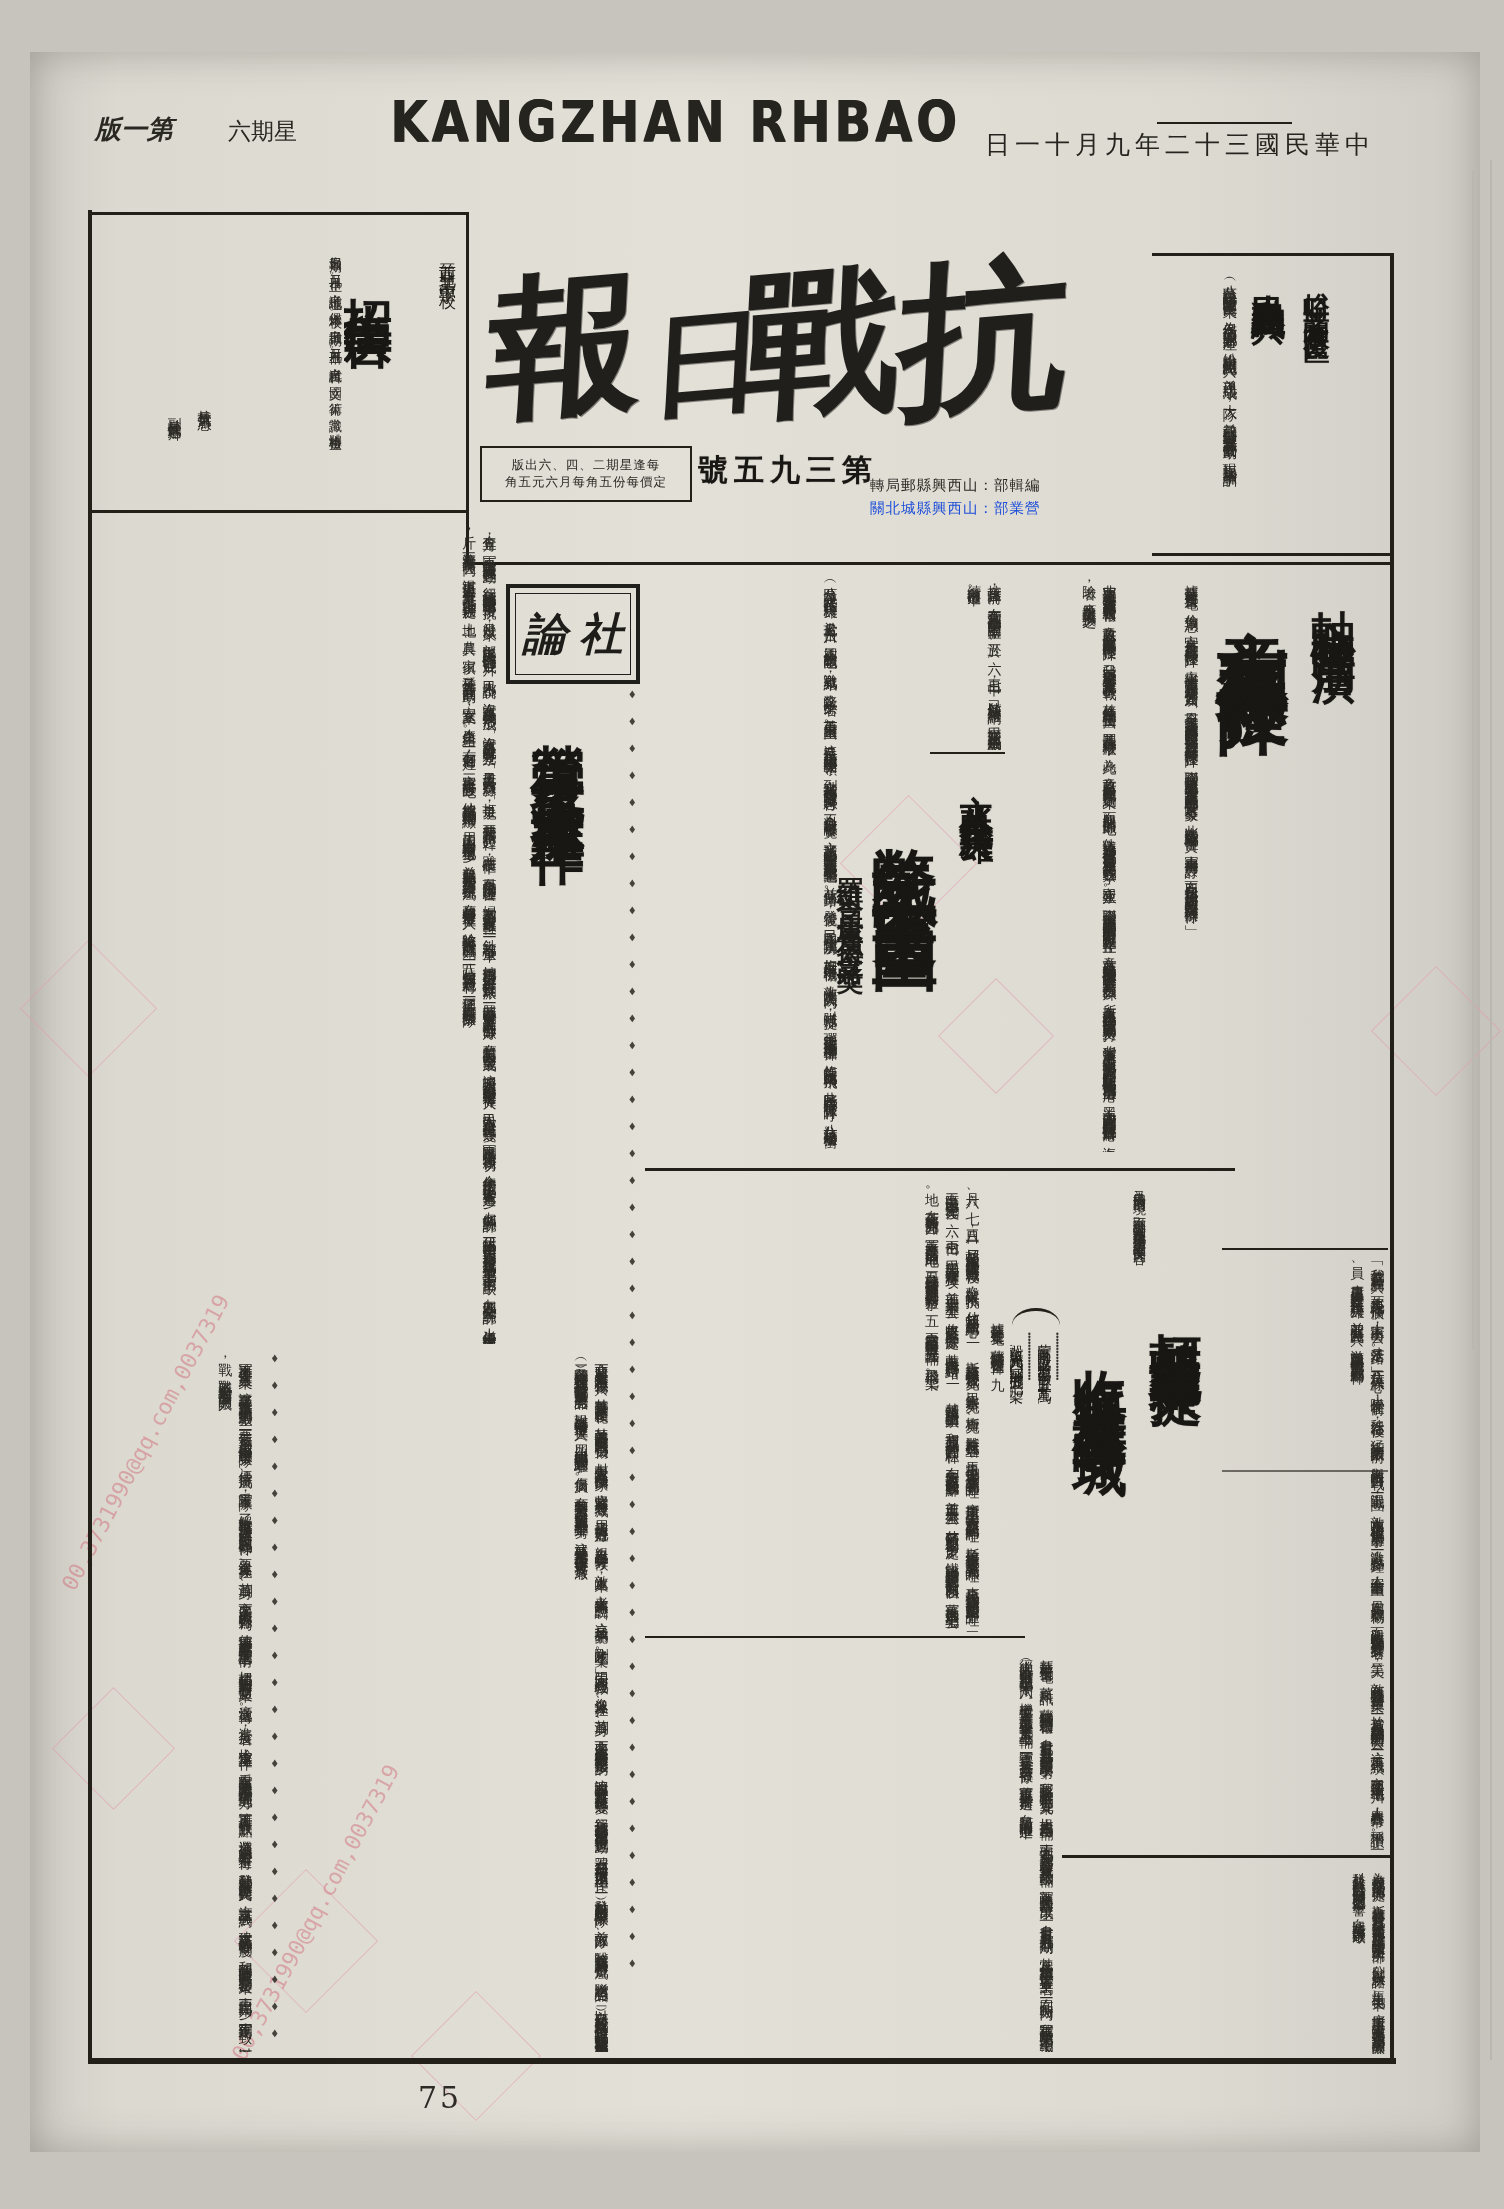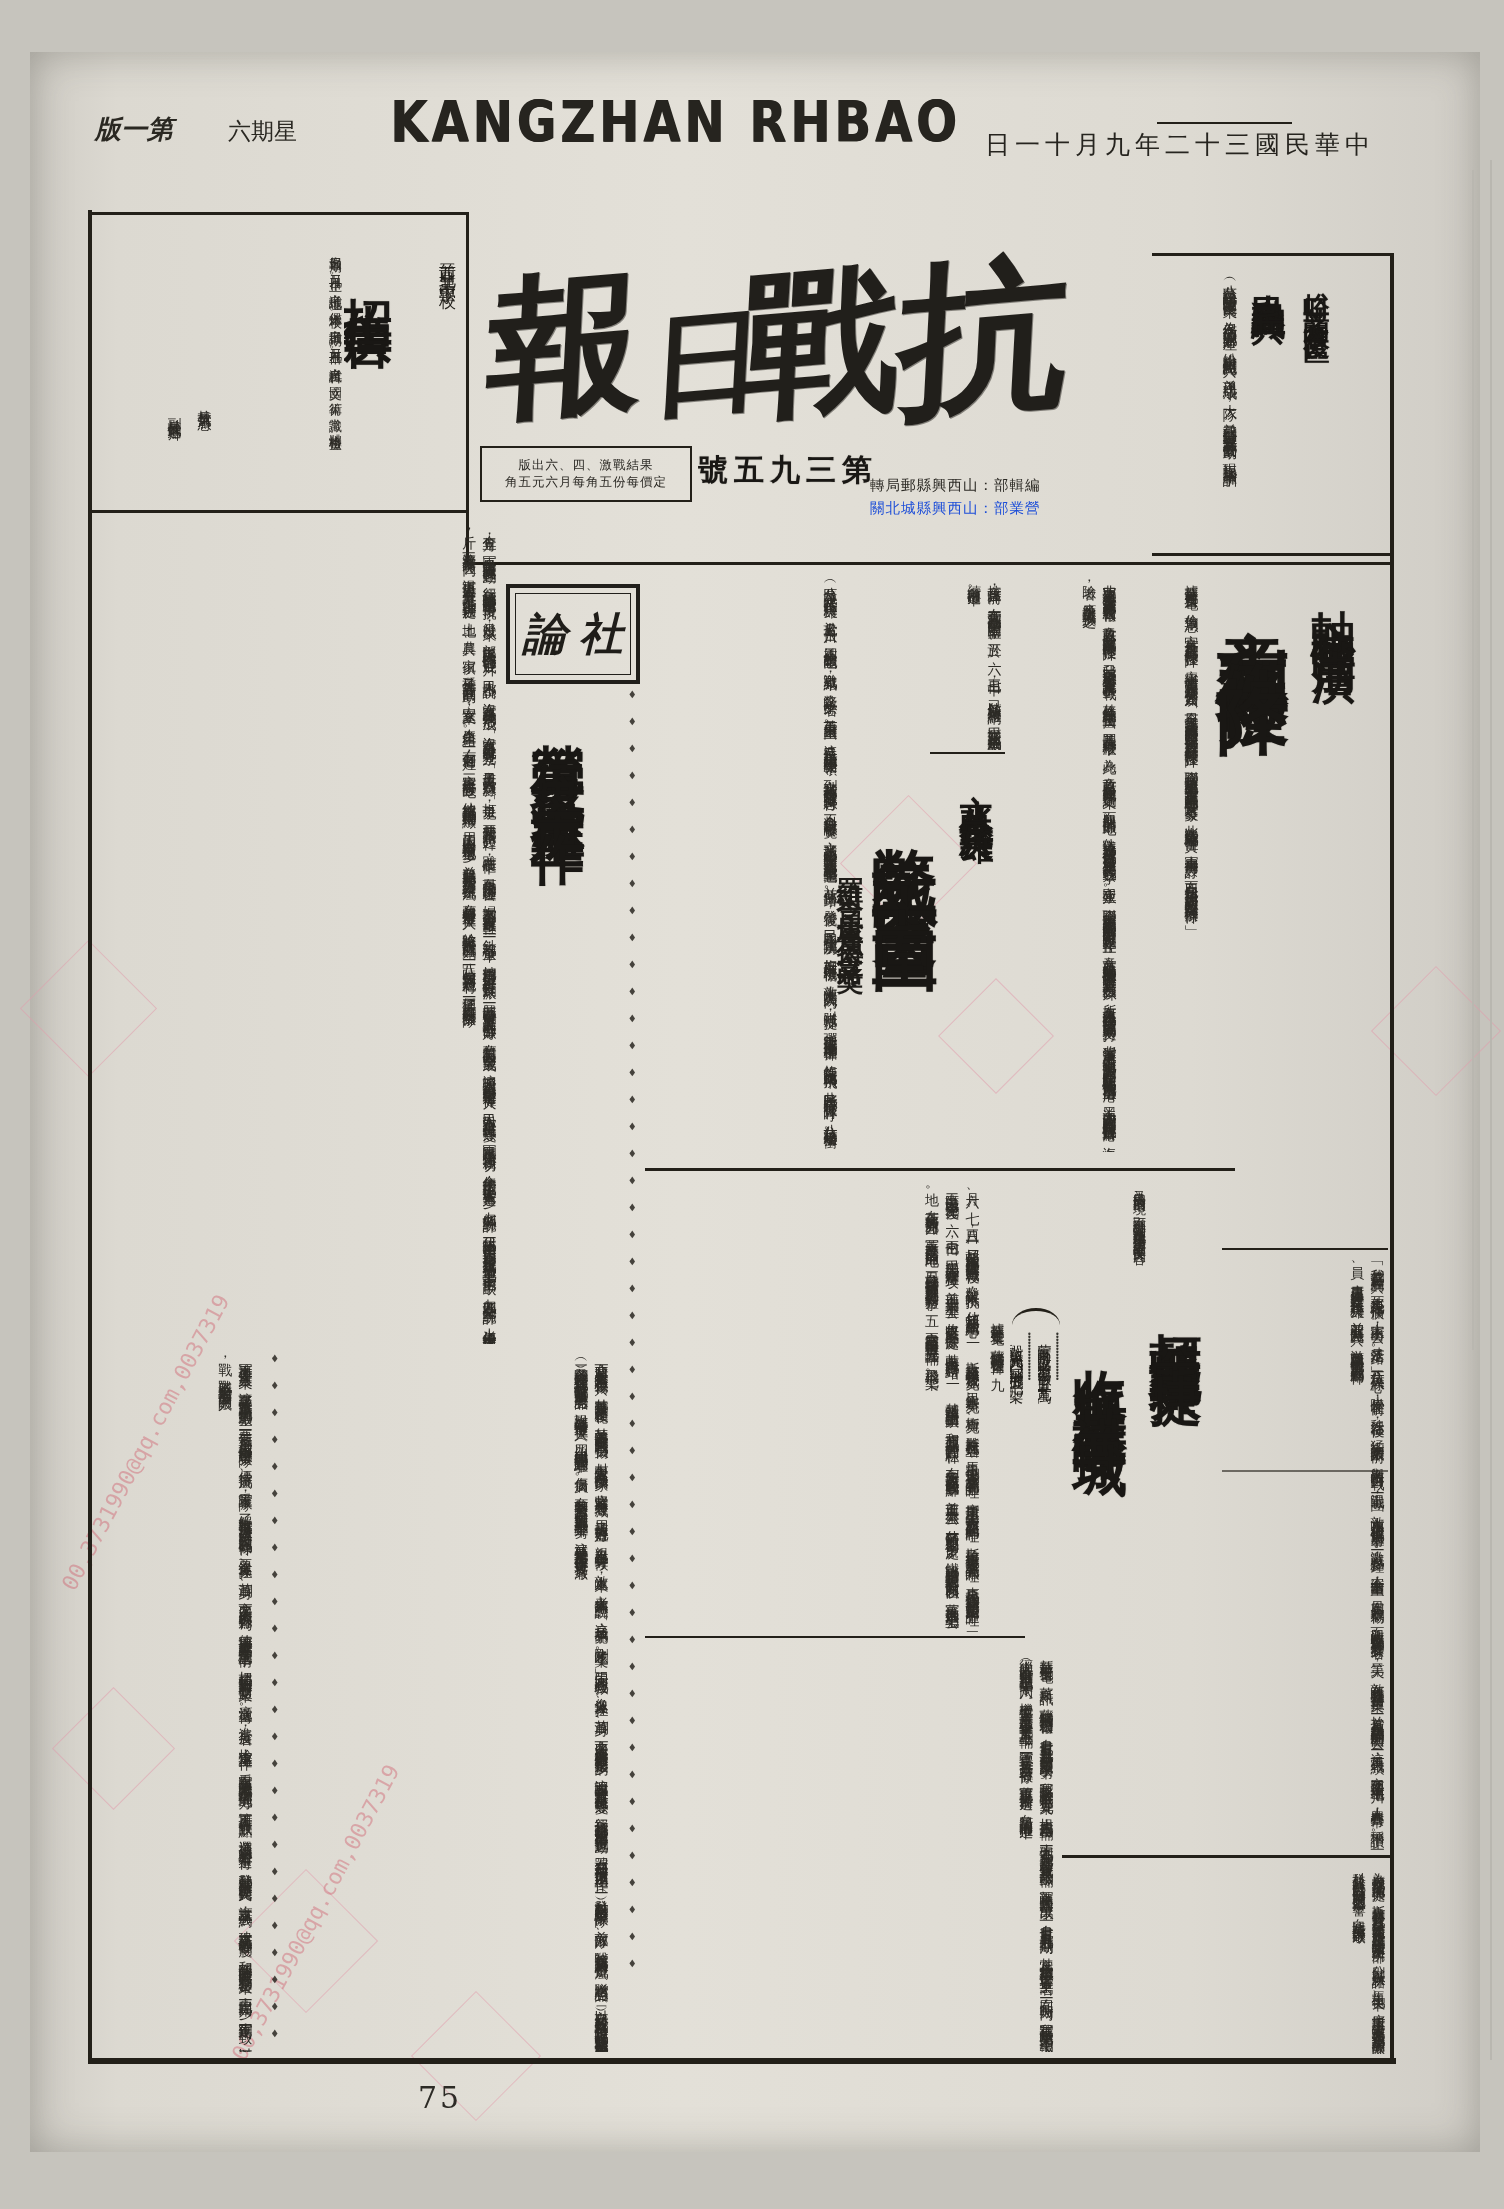--- a/index.html
+++ b/index.html
@@ -78,21 +78,21 @@
 <div class="abs v bodytext" style="left:238px;top:246px;width:106px;height:258px;font-size:13px;letter-spacing:1px;">報名日期：九月二十日止。考試地址：保德本校。考試日期：九月二十五日。考試科目：國文、算術、常識，體格檢查。</div>
 <div class="abs v" style="left:188px;top:398px;width:26px;height:140px;font-size:14px;letter-spacing:2px;color:#2b2924;">校長范若愚</div>
 <div class="abs v" style="left:158px;top:406px;width:26px;height:150px;font-size:14px;letter-spacing:2px;color:#2b2924;">副校長武進卿</div>
 
 <div class="abs cal" style="left:488px;top:242px;font-size:155px;">報</div>
 <div class="abs cal" style="left:652px;top:288px;font-size:112px;">日</div>
 <div class="abs cal" style="left:742px;top:238px;font-size:158px;">戰</div>
 <div class="abs cal" style="left:900px;top:225px;font-size:168px;">抗</div>
 
 <div class="abs" style="left:480px;top:446px;width:208px;height:52px;border:2px solid #232019;display:flex;flex-direction:column;justify-content:center;align-items:center;">
-  <div style="font-size:12.5px;color:#2b2924;letter-spacing:1px;">版出六、四、激戰結果</div>
+  <div style="font-size:12.5px;color:#2b2924;letter-spacing:1px;">版出六、四、二期星逢每</div>
   <div style="font-size:12.5px;color:#2b2924;letter-spacing:1px;">角五元六月每角五份每價定</div>
 </div>
 <div class="abs head" style="left:698px;top:450px;font-size:30px;letter-spacing:6px;font-family:Liberation Mono, monospace;">號五九三第</div>
 <div class="abs" style="left:870px;top:443px;margin-top:31px;">
   <div style="font-size:14.5px;color:#2b2924;line-height:1.6;letter-spacing:1px;">轉局郵縣興西山：部輯編</div>
   <div style="font-size:14.5px;color:#1d4ed8;line-height:1.6;letter-spacing:1px;">關北城縣興西山：部業營</div>
 </div>
 
 <div class="abs v head" style="left:1295px;top:272px;width:40px;height:270px;font-size:26px;letter-spacing:8px;">峪口芝蘭收復區</div>
 <div class="abs v head" style="left:1242px;top:268px;width:50px;height:285px;font-size:34px;letter-spacing:2px;">人民自動組織民兵</div>

